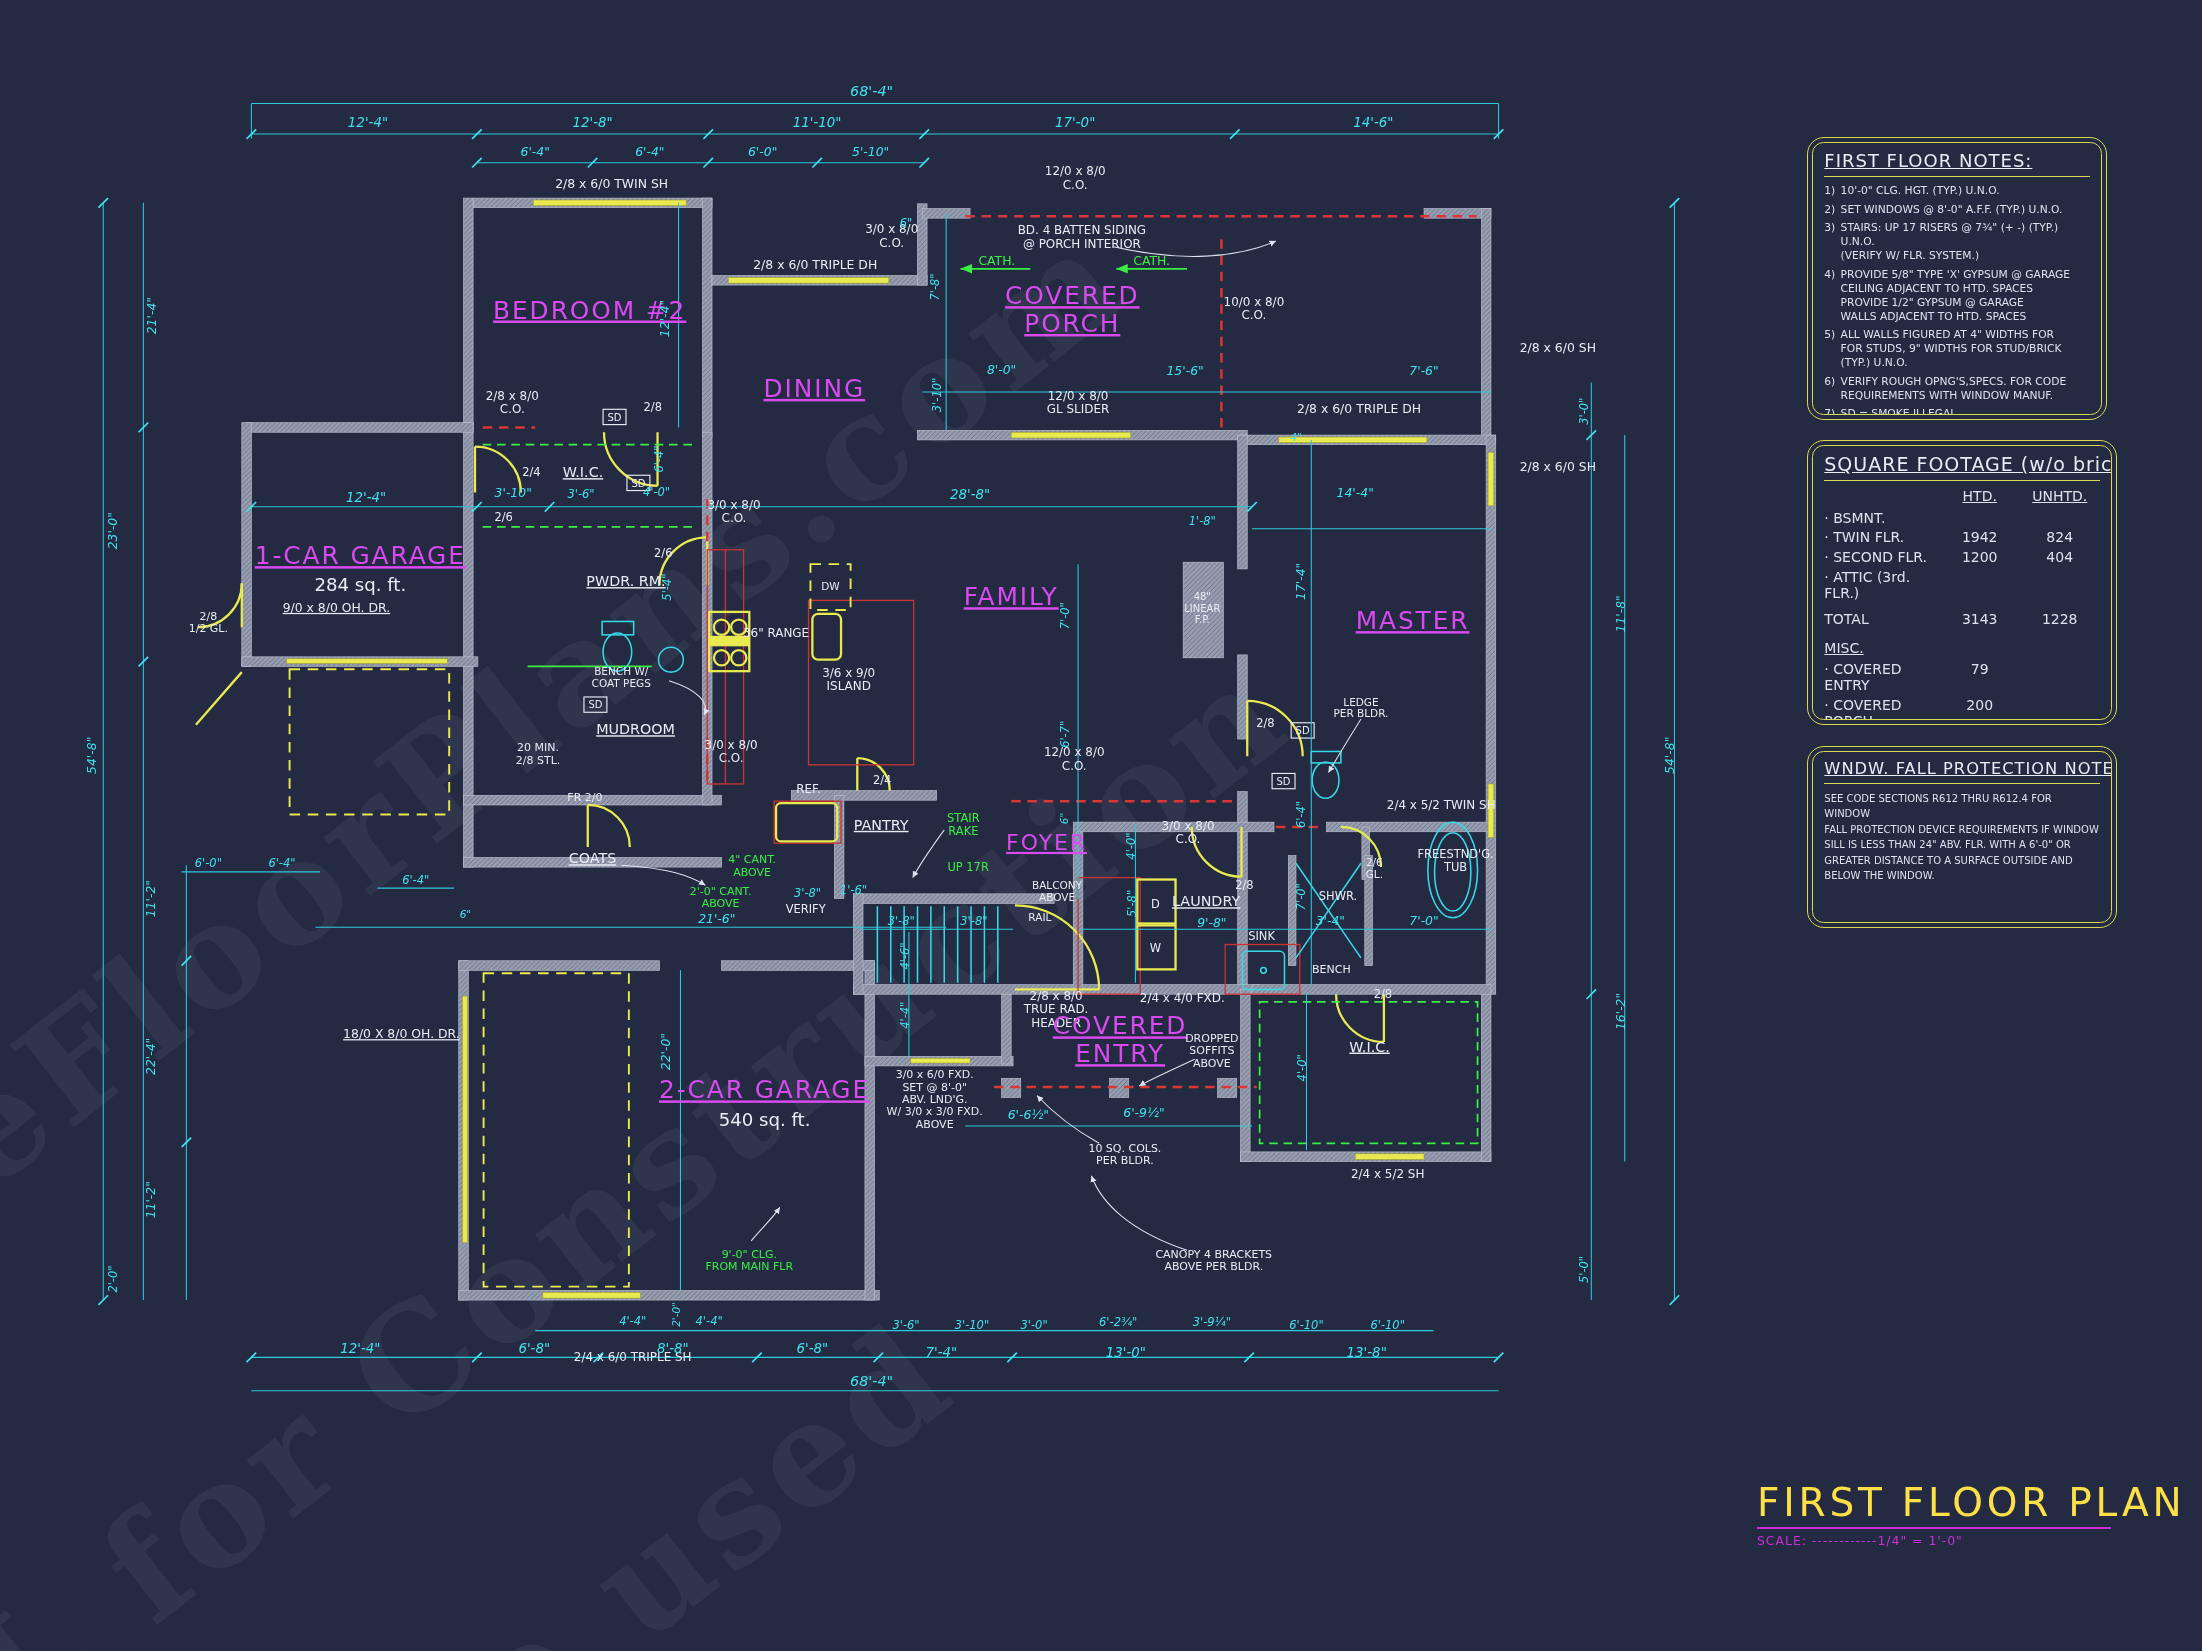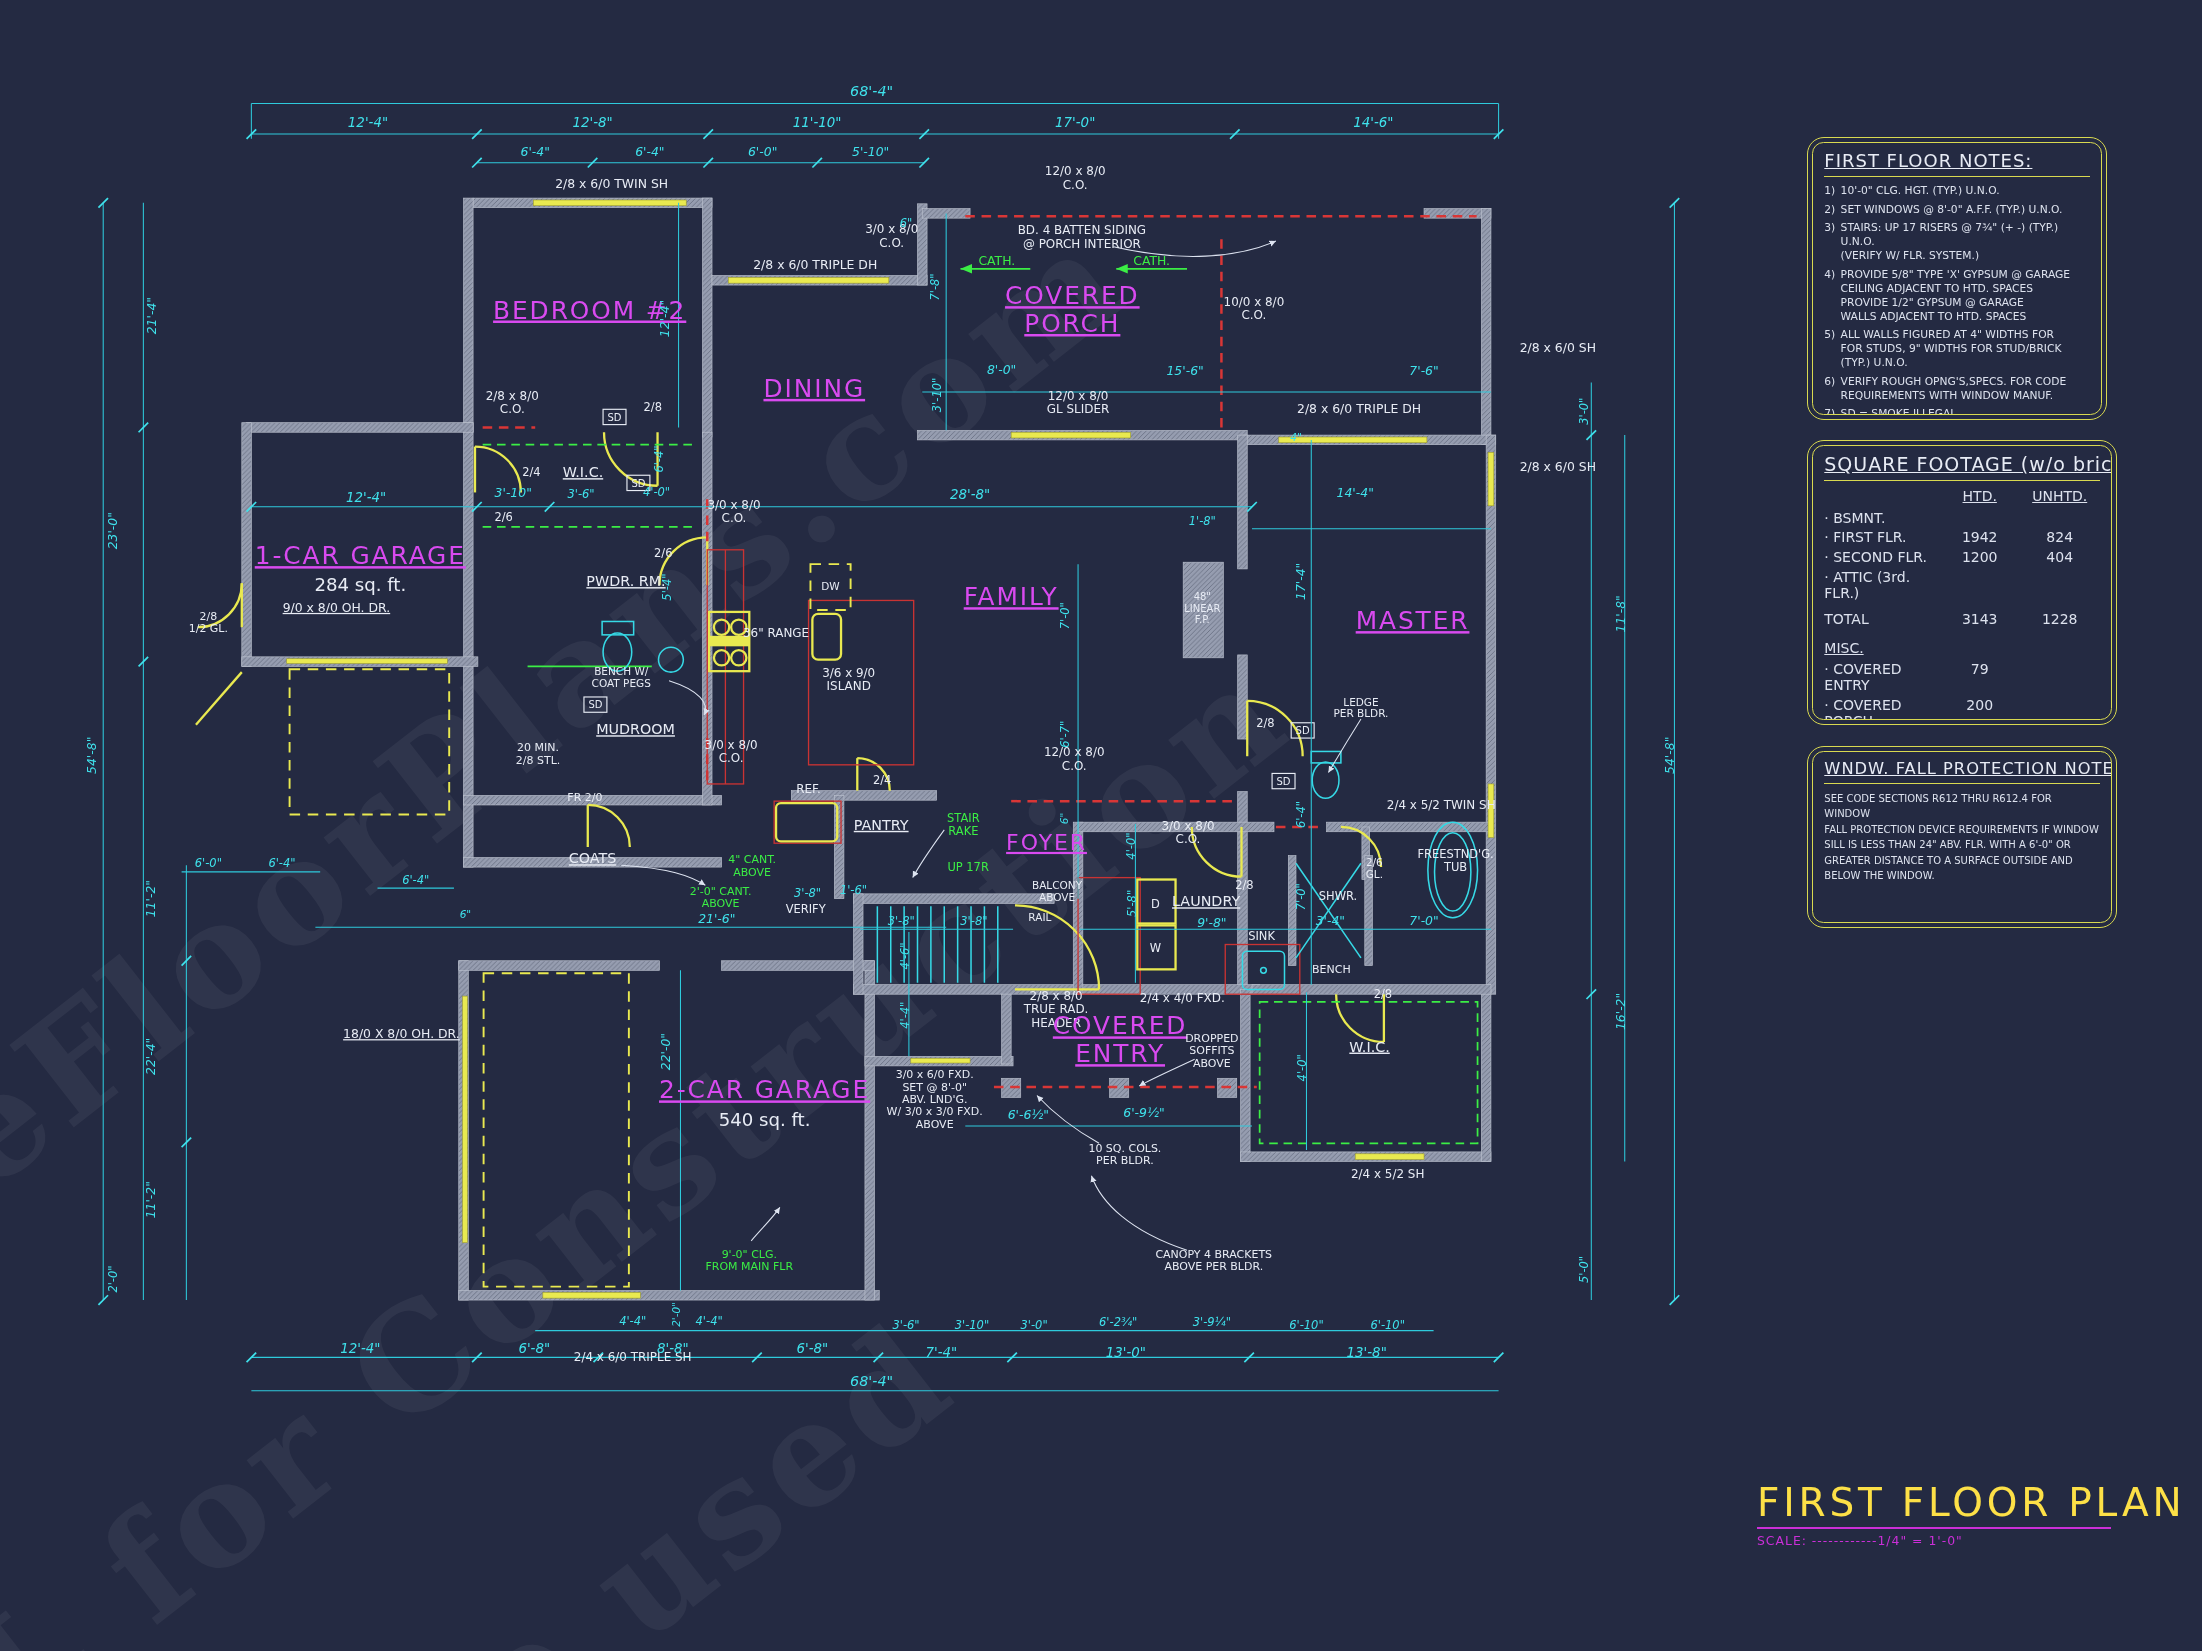--- a/index.html
+++ b/index.html
@@ -546,21 +546,21 @@
         <span class="sq-col">HTD.</span>
         <span class="sq-col">UNHTD.</span>
       </div>
       <div id="sqft-rows">
           <div class="sq-row">
             <span class="sq-lbl">· BSMNT.</span>
             <span class="sq-val"></span>
             <span class="sq-val"></span>
           </div>
           <div class="sq-row">
-            <span class="sq-lbl">· FIRST FLR.</span>
+            <span class="sq-lbl">· TWIN FLR.</span>
             <span class="sq-val">1942</span>
             <span class="sq-val">824</span>
           </div>
           <div class="sq-row">
             <span class="sq-lbl">· SECOND FLR.</span>
             <span class="sq-val">1200</span>
             <span class="sq-val">404</span>
           </div>
           <div class="sq-row">
             <span class="sq-lbl">· ATTIC (3rd. FLR.)</span>

